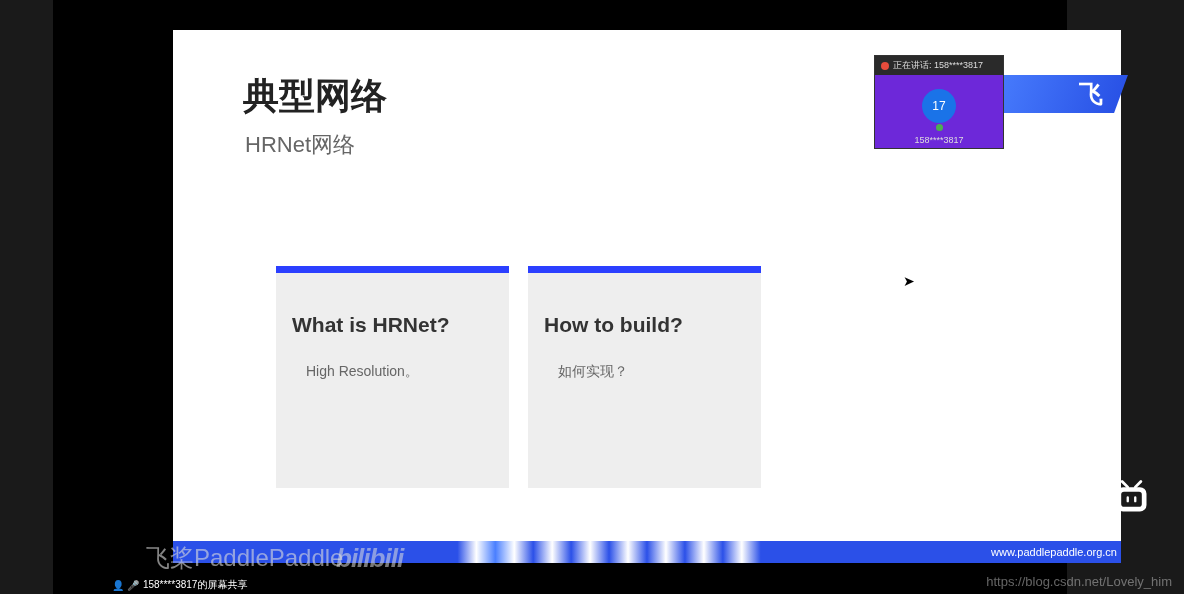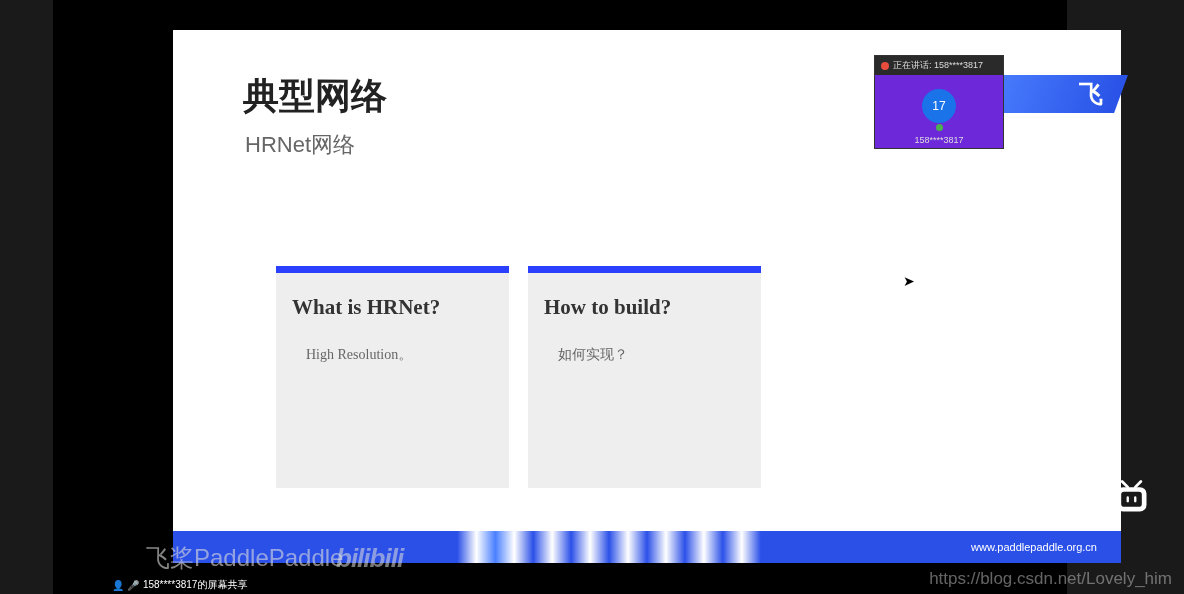--- a/index.html
+++ b/index.html
@@ -66,47 +66,46 @@
       left: 103px;
       top: 236px;
       display: flex;
       gap: 19px;
     }
     .card {
       width: 233px;
       height: 222px;
       background: #eeeeee;
       border-top: 7px solid #2b3fff;
-      padding: 22px 16px 10px 16px;
-      font-family: Liberation Serif, serif;
+      padding: 40px 16px 10px 16px;
     }
     .card-title {
       font-size: 21px;
       font-weight: 600;
       color: #333;
       margin-bottom: 24px;
     }
     .card-body {
       font-size: 14px;
       color: #666;
       line-height: 1.5;
       padding-left: 14px;
       padding-right: 8px;
     }
     .footer-strip {
       position: absolute;
       left: 0;
       bottom: 0;
       width: 100%;
-      height: 32px;
+      height: 22px;
       background: linear-gradient(90deg, #2b50e8 0%, #2b50e8 30%, #fff 32%, #4a7fff 34%, #fff 36%, #2b50e8 38%, #fff 40%, #2b50e8 42%, #fff 44%, #2b50e8 46%, #fff 48%, #2b50e8 50%, #fff 52%, #2b50e8 54%, #fff 56%, #2b50e8 58%, #fff 60%, #2b50e8 62%, #2b50e8 100%);
       display: flex;
       justify-content: flex-end;
       align-items: center;
-      padding-right: 24px;
+      padding-right: 4px;
     }
     .footer-url {
       color: #fff;
       font-size: 11px;
     }
     .cursor-pointer {
       position: absolute;
       left: 730px;
       top: 243px;
       font-size: 14px;
@@ -187,21 +186,21 @@
       font-weight: 700;
       font-style: italic;
       letter-spacing: -1px;
       z-index: 5;
       margin-top: 24px;
     }
     .csdn-watermark {
       position: absolute;
       right: 12px;
       bottom: 5px;
-      font-size: 17px;
+      font-size: 13px;
       color: rgba(200,200,200,0.5);
       z-index: 20;
       text-align: right;
     }
     .tv-icon {
       position: absolute;
       right: 30px;
       bottom: 75px;
       width: 45px;
       height: 45px;

